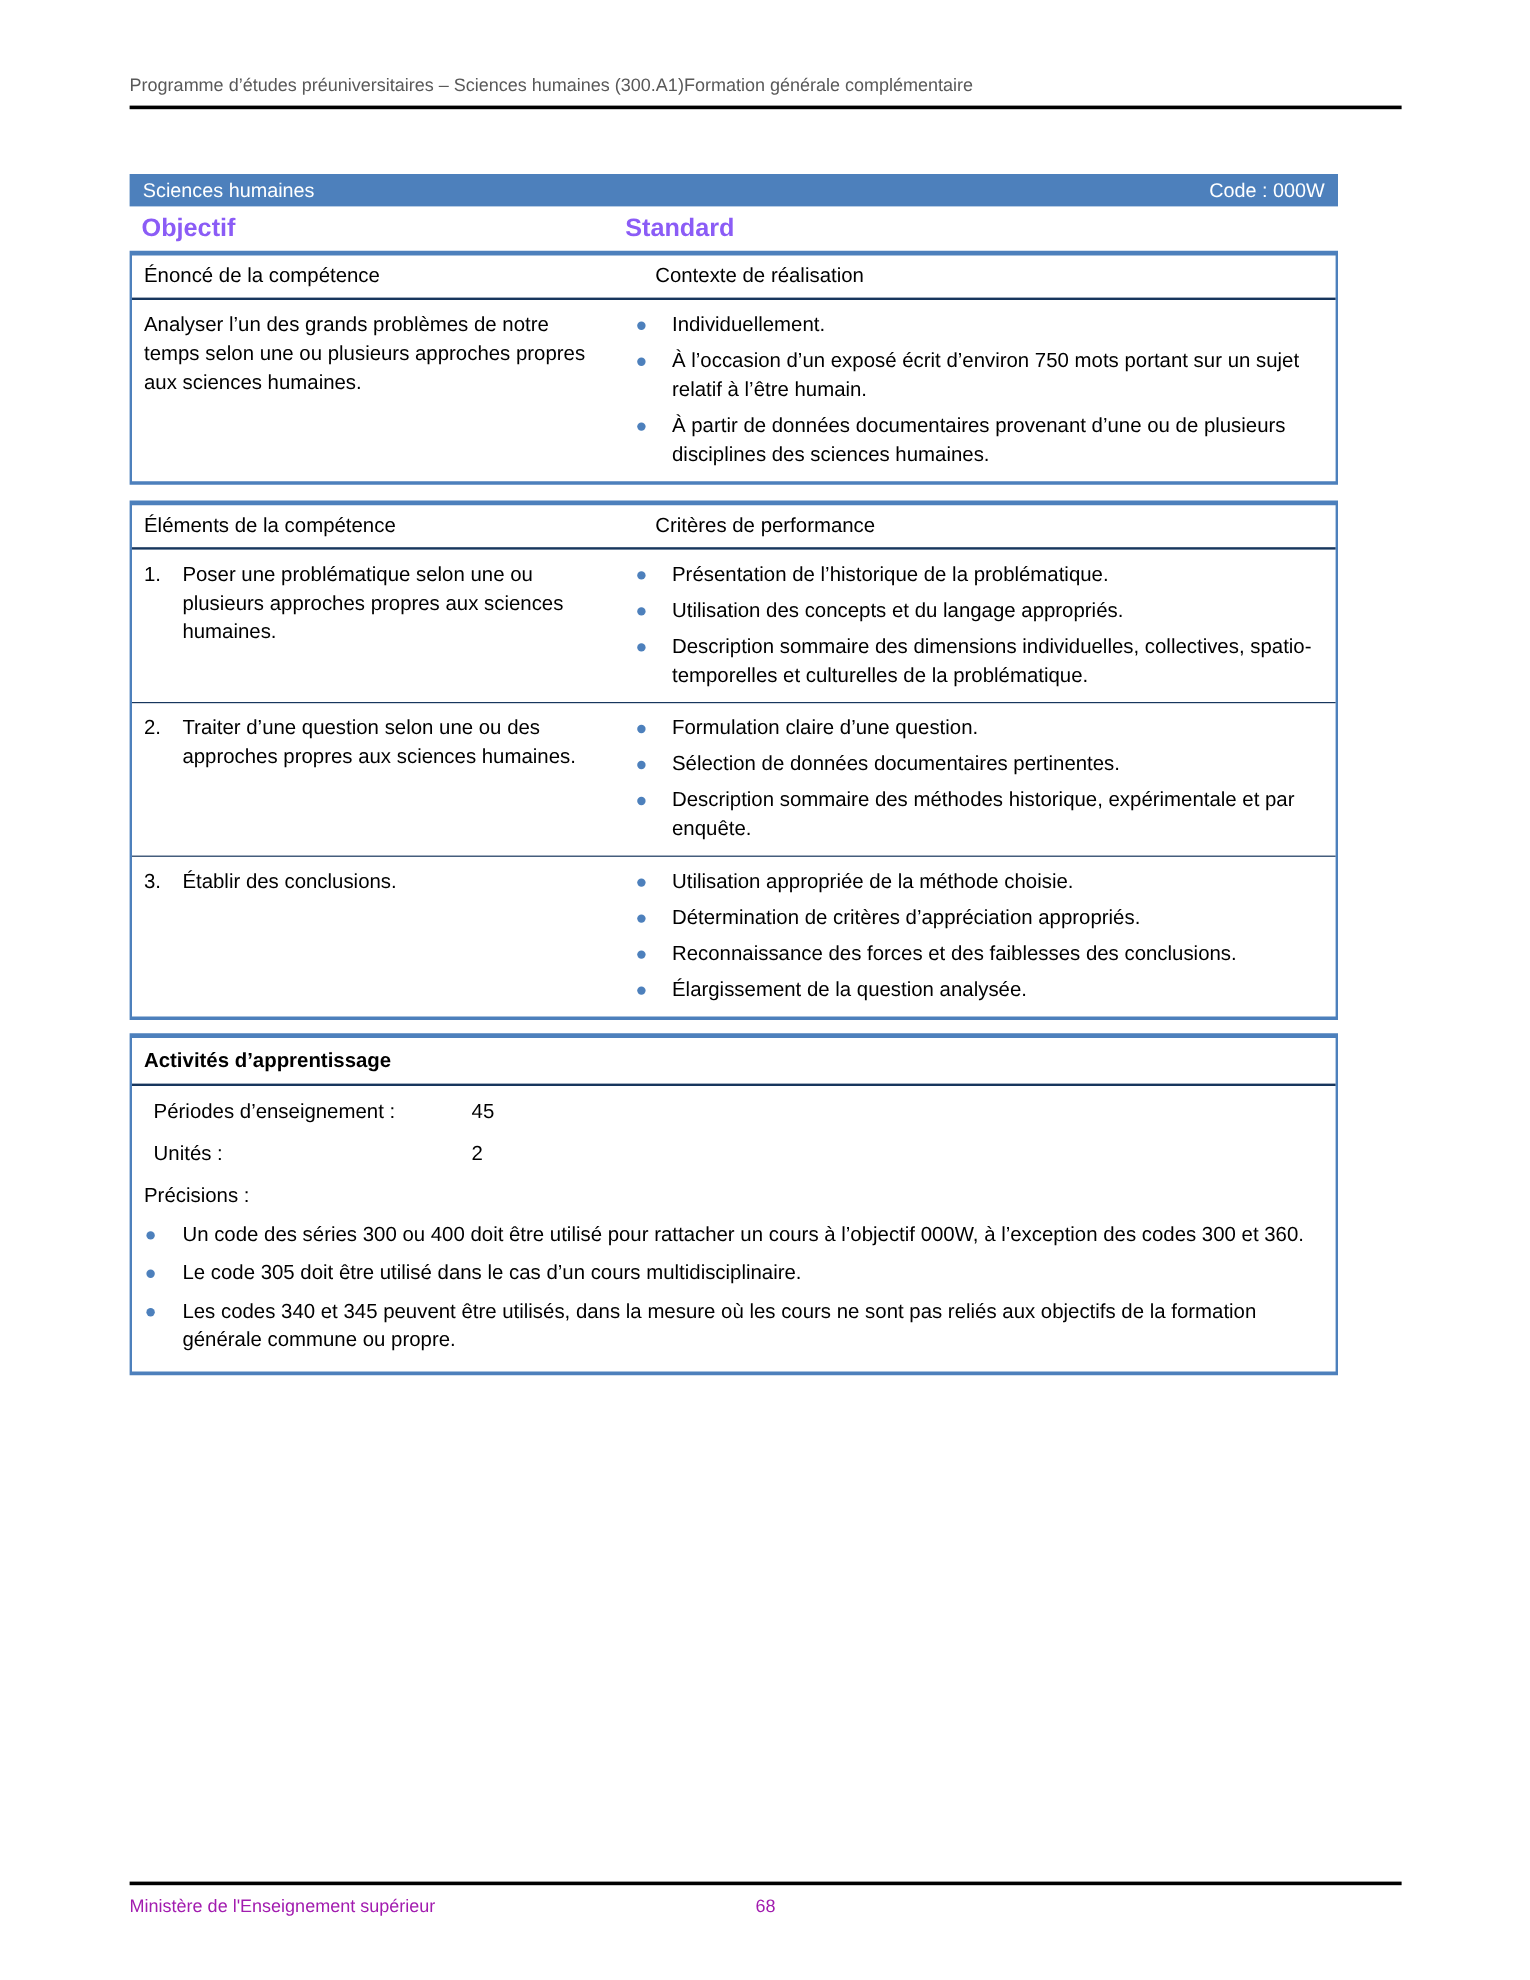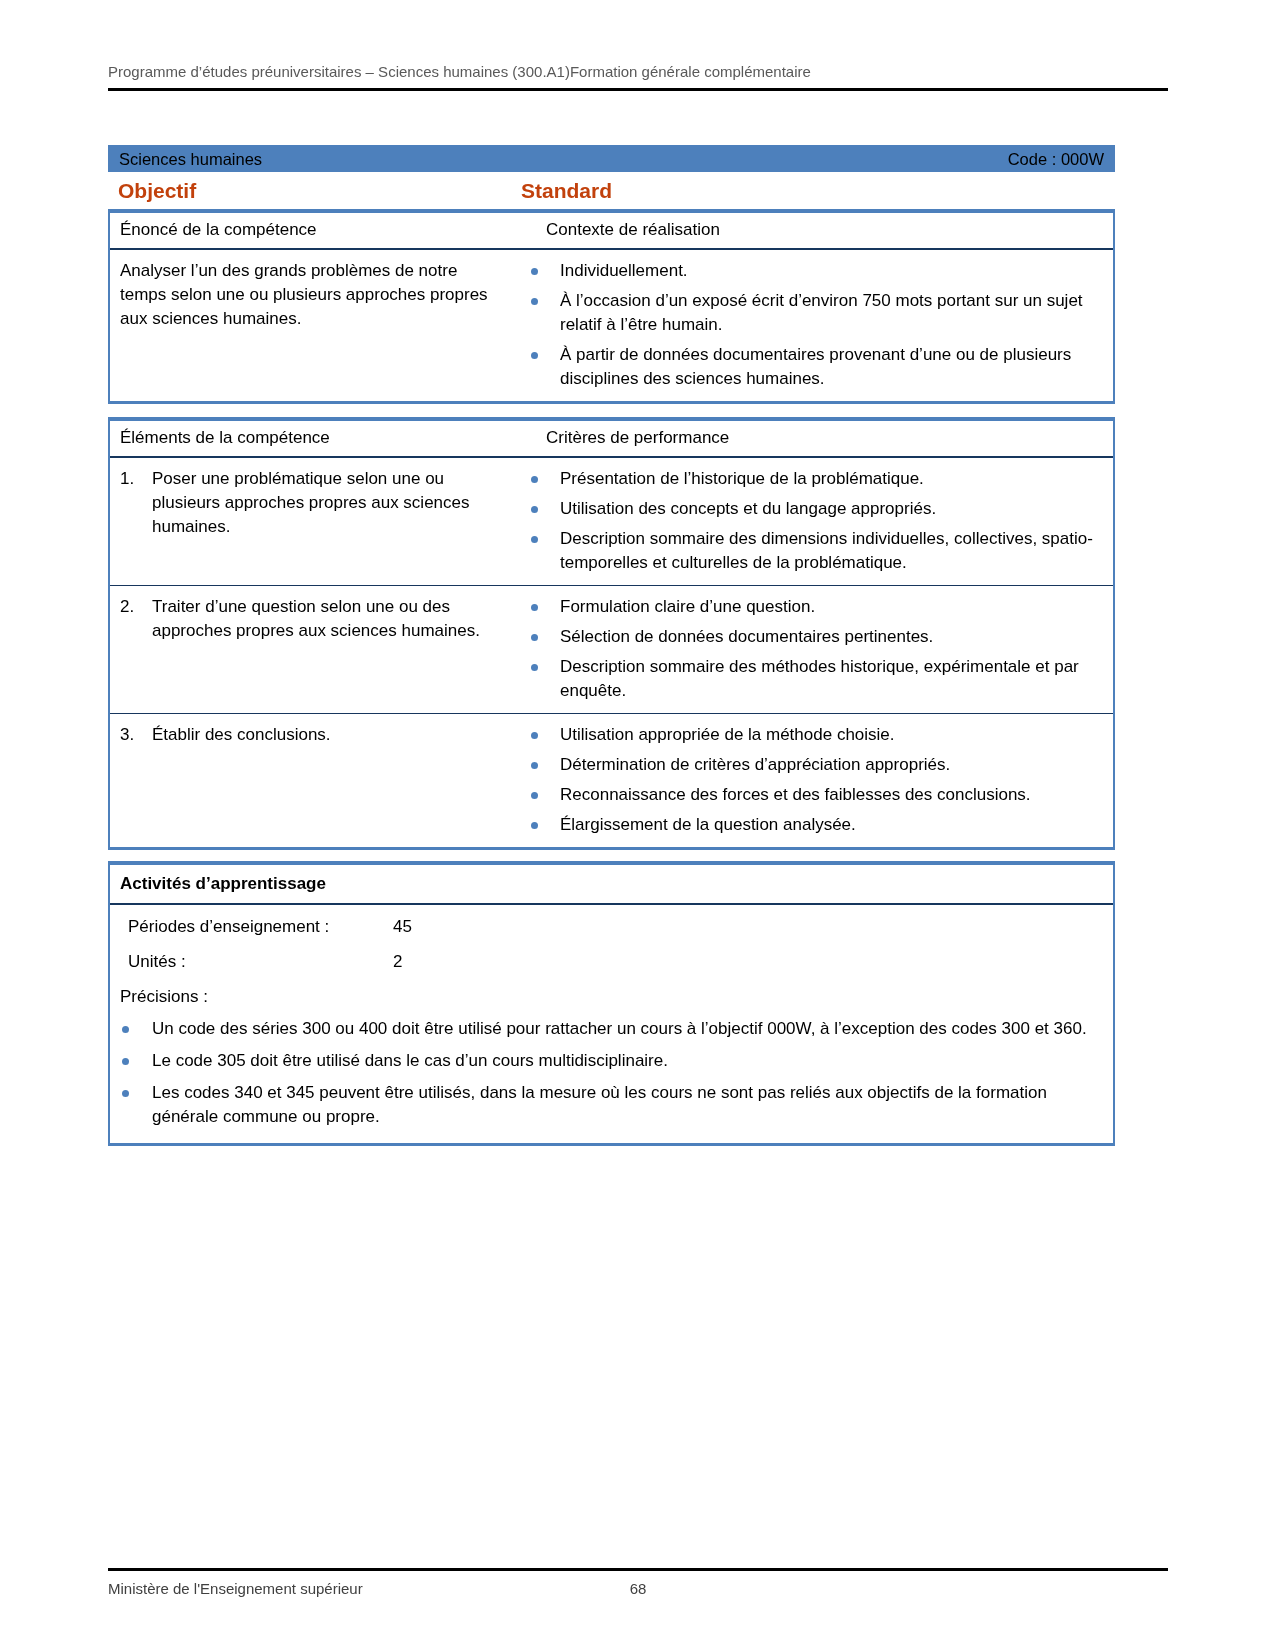--- a/index.html
+++ b/index.html
@@ -29,55 +29,55 @@
     border-bottom: 3px solid #000000;
     padding-bottom: 6px;
   }
   .running-footer {
     position: absolute;
     left: 108px;
     width: 1060px;
     top: 1568px;
     display: flex;
     align-items: baseline;
-    color: #404040;
+    color: #a21caf;
     font-size: 15px;
     line-height: 20px;
     border-top: 3px solid #000000;
     padding-top: 8px;
   }
   .running-footer .fleft { flex: 1; }
   .running-footer .pnum { flex: 0 0 auto; }
   .running-footer .fright { flex: 1; }
 
   
   .content {
     position: absolute;
     left: 108px;
     top: 145px;
     width: 1007px;
   }
 
   .banner {
     background: #4D80BC;
-    color: #000000;
+    color: #ffffff;
     height: 27px;
     display: flex;
     justify-content: space-between;
     align-items: center;
     padding: 0 11px;
     font-size: 16.5px;
   }
 
   .subheads {
     display: flex;
     margin: 6px 0 5px 0;
   }
   .subheads .sh {
-    color: #c2410c;
+    color: #8b5cf6;
     font-weight: bold;
     font-size: 21px;
     line-height: 26px;
   }
   .subheads .sh1 { width: 413px; padding-left: 10px; box-sizing: border-box; }
   .subheads .sh2 { flex: 1; }
 
   .box {
     border: 2px solid #4D80BC;
     border-top-width: 4px;

